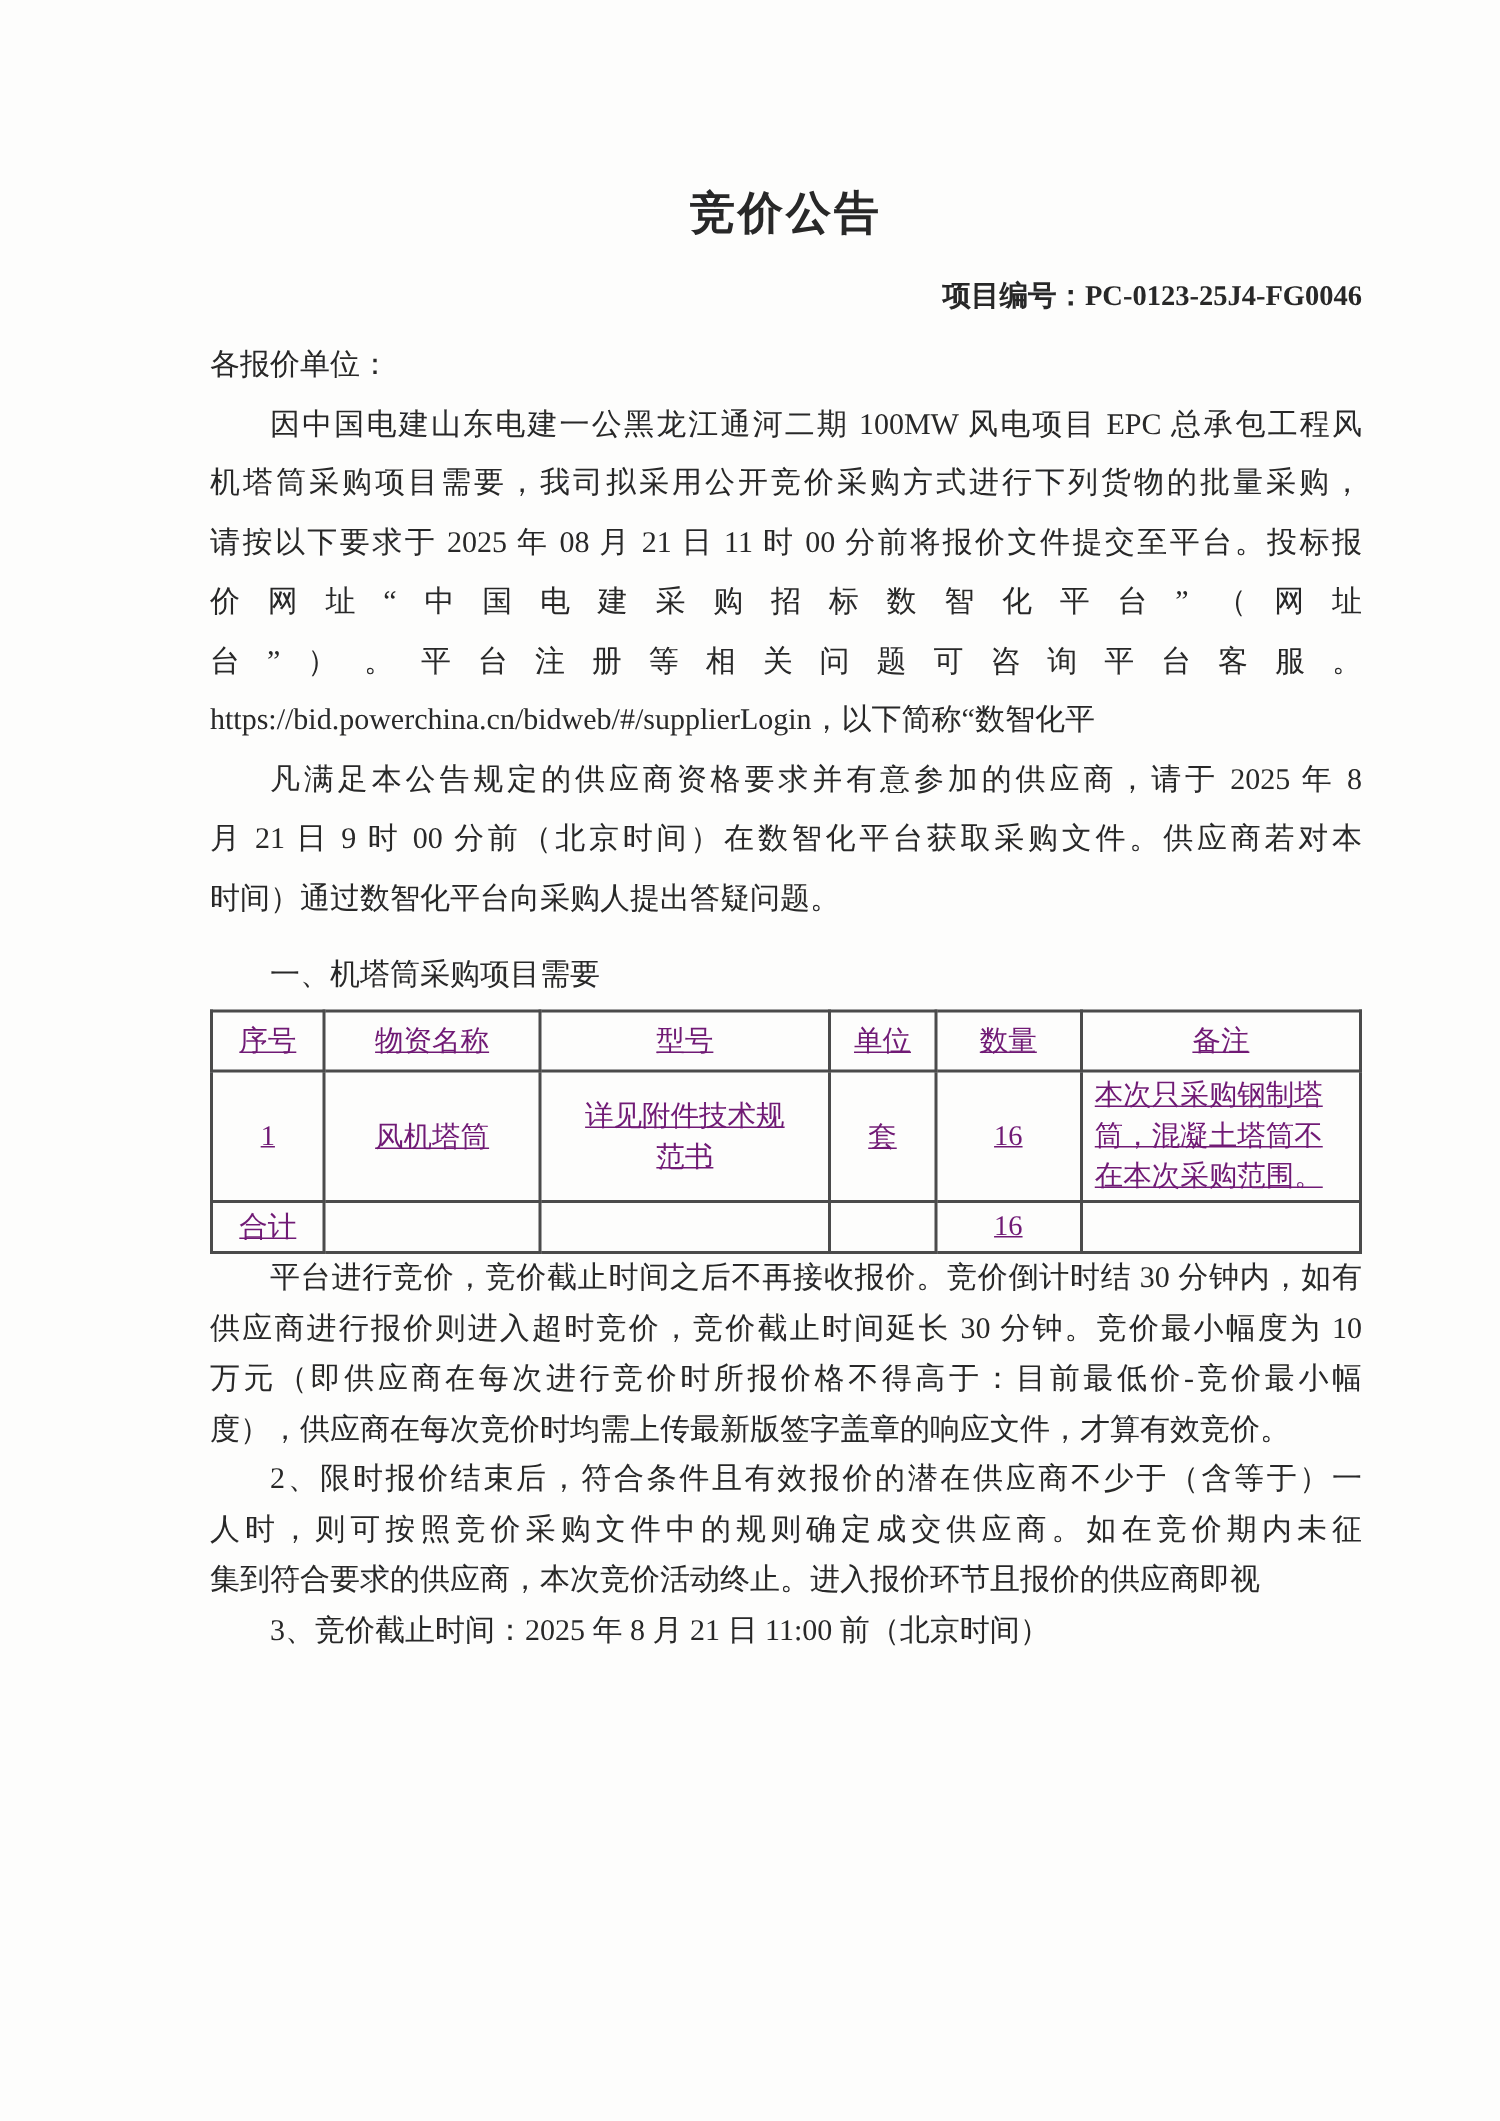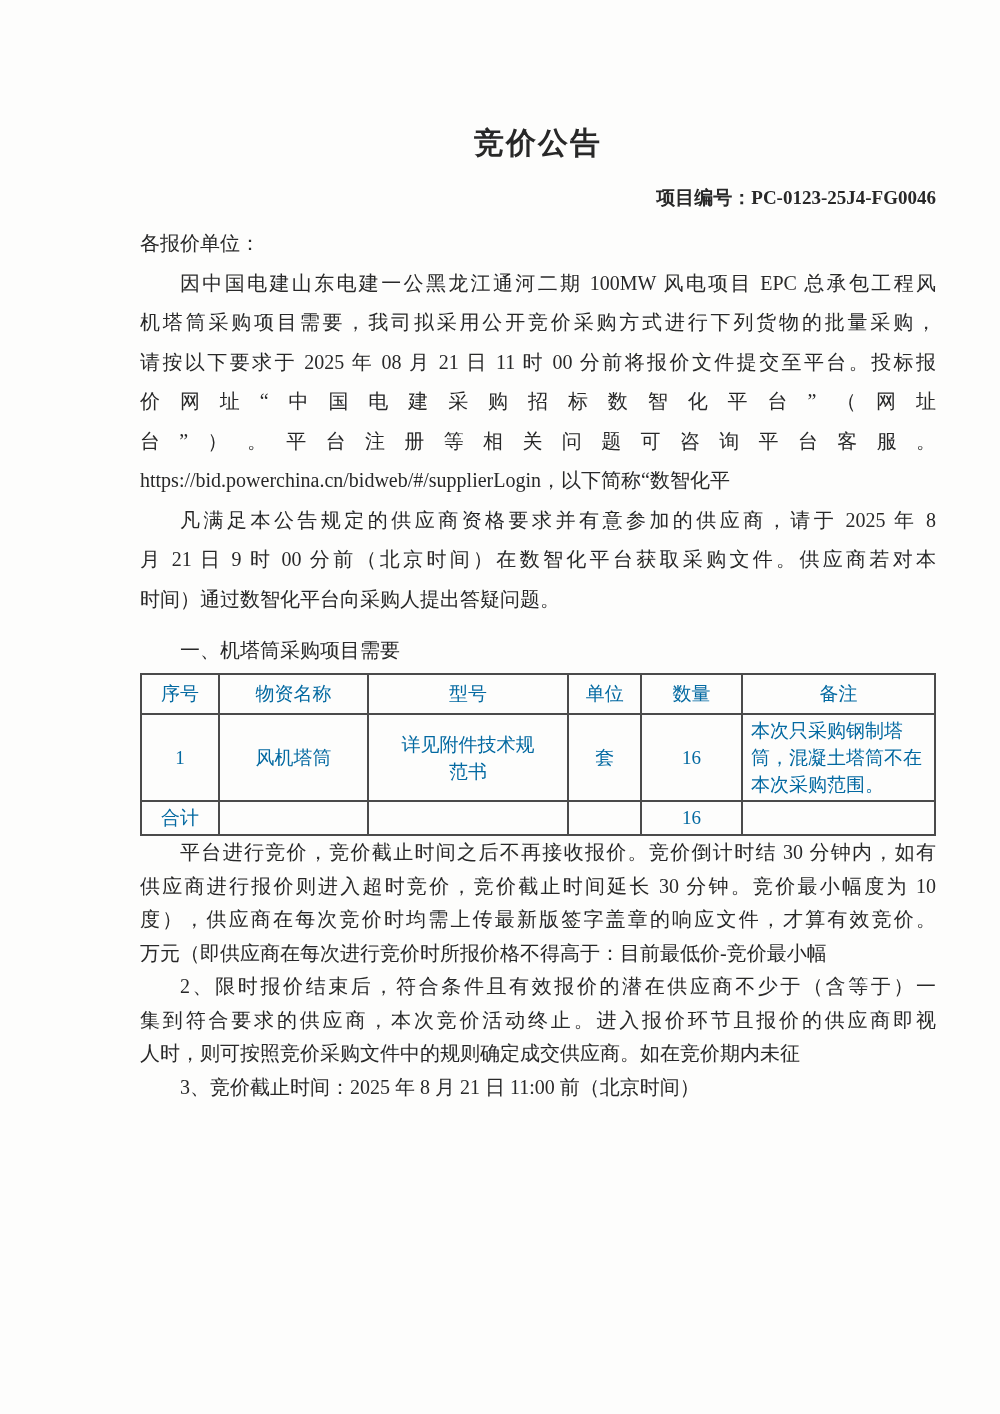--- a/index.html
+++ b/index.html
@@ -2,21 +2,21 @@
 <html><head>
 <meta charset="utf-8">
 <style>
   html, body { margin: 0; padding: 0; background: #ffffff; }
   .page {
     position: relative;
     width: 1000px;
     height: 1414px;
     box-sizing: border-box;
     background: #fdfdfc;
-    padding: 118px 64px 0 140px;
+    padding: 118px 92px 0 140px;
     font-family: "Liberation Serif", "DejaVu Serif", serif;
     color: #282828;
     font-size: 20px;
     overflow: hidden;
   }
   .doc-title {
     font-size: 30px;
     font-weight: bold;
     text-align: center;
     line-height: 50px;
@@ -49,21 +49,22 @@
   .h-sec2 {
     margin-top: 42px;
     line-height: 34px;
   }
   table.goods {
     width: 100%;
     table-layout: fixed;
     border-collapse: collapse;
     margin-top: 6px;
     font-size: 19px;
-    color: #0369a1;
+    color: #701a75;
+    text-decoration: underline;
   }
   table.goods th, table.goods td {
     border: 2px solid #4b4b4b;
     text-align: center;
     vertical-align: middle;
     padding: 0;
     font-weight: normal;
     overflow: hidden;
   }
   table.goods thead th { height: 38px; }
@@ -153,25 +154,25 @@
         <td>16</td>
         <td></td>
       </tr>
     </tbody>
   </table>
 
 
   <div class="para rule-para">
       <div class="line">平台进行竞价，竞价截止时间之后不再接收报价。竞价倒计时结 30 分钟内，如有</div>
       <div class="line">供应商进行报价则进入超时竞价，竞价截止时间延长 30 分钟。竞价最小幅度为 10</div>
+      <div class="line">万元（即供应商在每次进行竞价时所报价格不得高于：目前最低价-竞价最小幅</div>
       <div class="line">度），供应商在每次竞价时均需上传最新版签字盖章的响应文件，才算有效竞价。</div>
-      <div class="line">万元（即供应商在每次进行竞价时所报价格不得高于：目前最低价-竞价最小幅</div>
     </div>
 
   <div class="para rule-para">
       <div class="line">2、限时报价结束后，符合条件且有效报价的潜在供应商不少于（含等于）一</div>
+      <div class="line">人时，则可按照竞价采购文件中的规则确定成交供应商。如在竞价期内未征</div>
       <div class="line">集到符合要求的供应商，本次竞价活动终止。进入报价环节且报价的供应商即视</div>
-      <div class="line">人时，则可按照竞价采购文件中的规则确定成交供应商。如在竞价期内未征</div>
     </div>
 
   <div class="rule3">3、竞价截止时间：2025 年 8 月 21 日 11:00 前（北京时间）</div>
 
 </div>
 
 </body></html>

